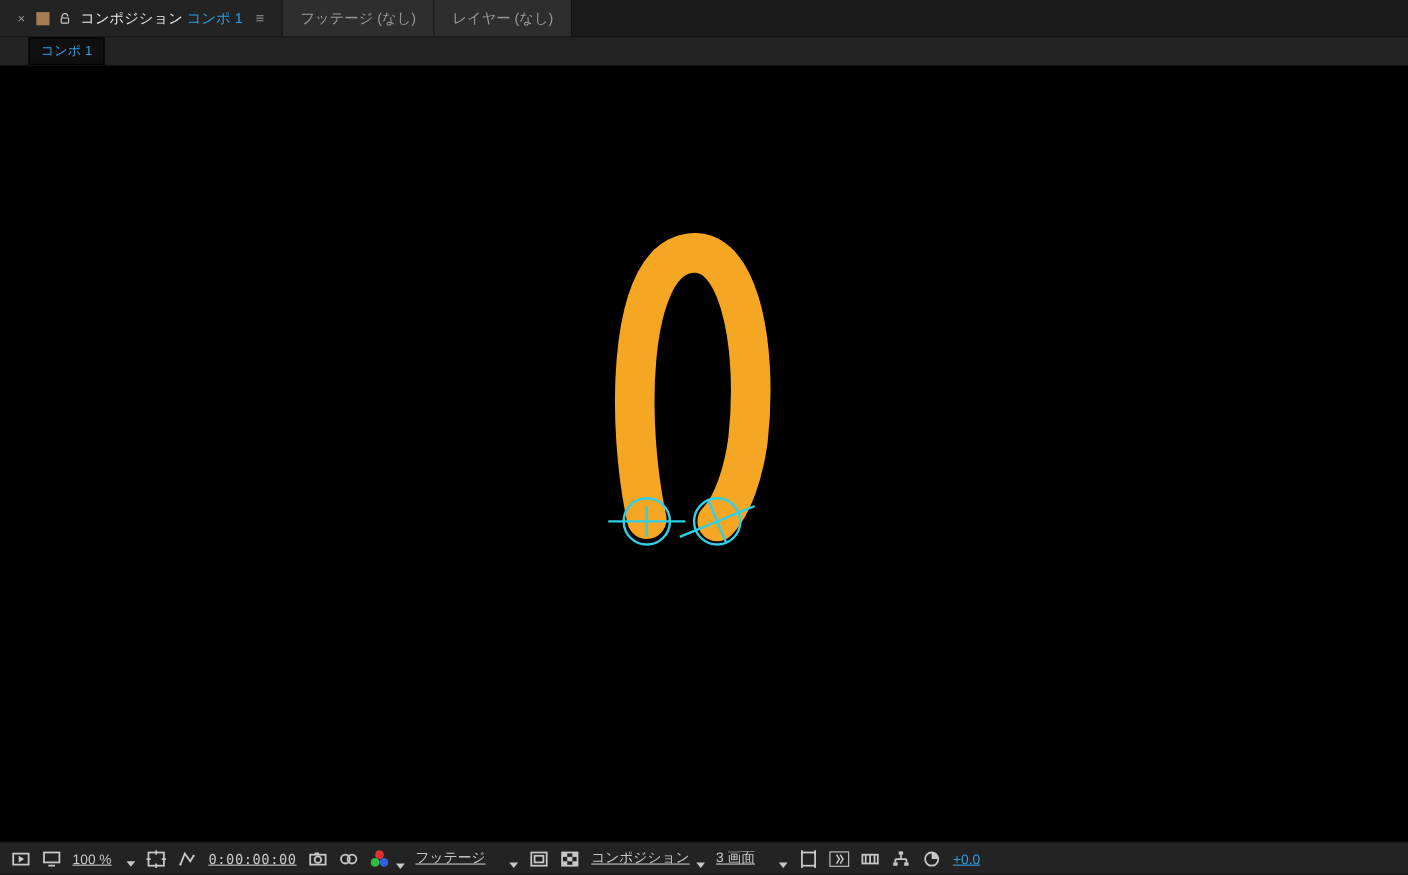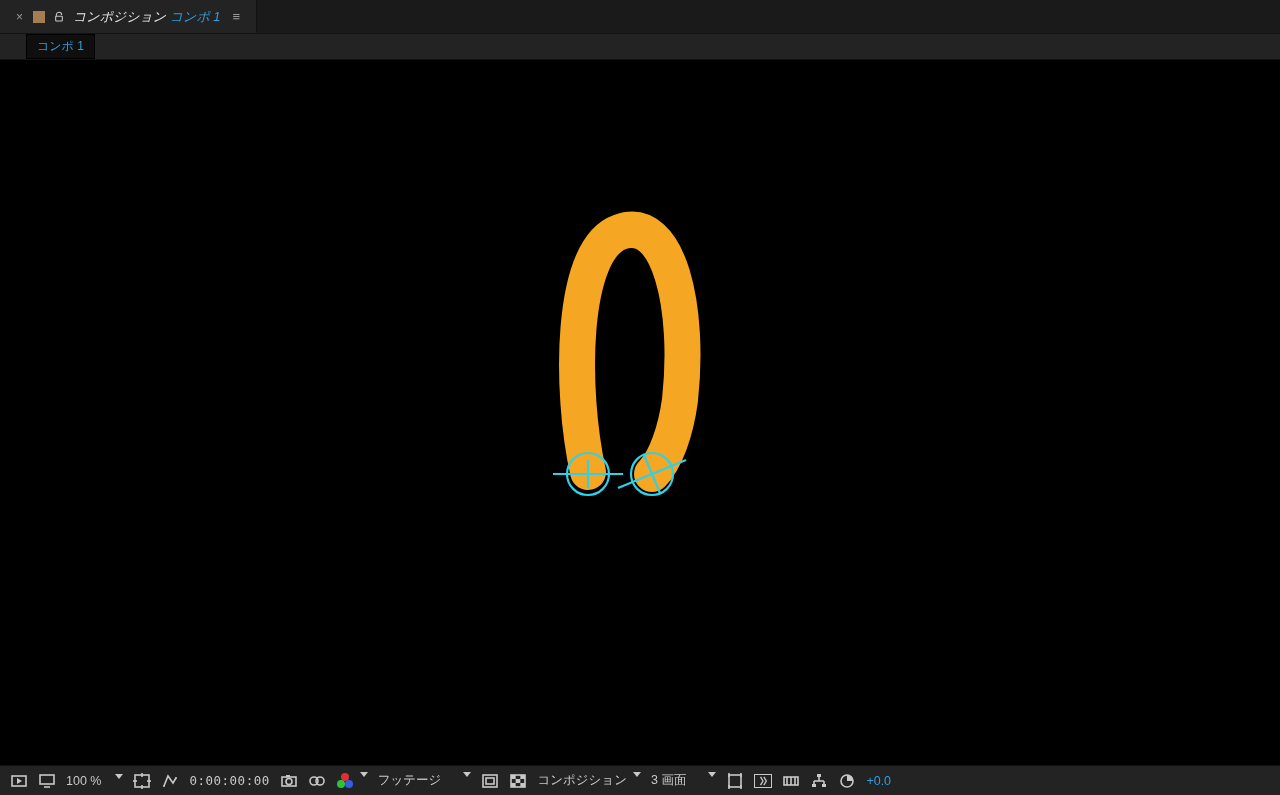--- a/index.html
+++ b/index.html
@@ -66,21 +66,21 @@
   }
   .tab .swatch {
     width: 12px; height: 12px;
     background: #a67c52;
     display: inline-block;
   }
   .tab .lock {
     font-size: 12px;
     color: var(--text-dim);
   }
-  .tab .label { white-space: nowrap; font-style: italic; }
+  .tab .label { white-space: nowrap; }
   .tab .label .blue { color: var(--accent-blue); }
   .tab .menu-icon {
     font-size: 13px;
     color: var(--text-dim);
     margin-left: 4px;
   }
 
   
   .breadcrumb-row {
     height: 26px;
@@ -125,23 +125,24 @@
     align-items: center;
     gap: 10px;
     padding: 0 10px;
     border-top: 1px solid var(--divider);
     font-size: 12.5px;
     color: var(--text-normal);
     white-space: nowrap;
   }
   .bottombar .ctrl {
     display: flex;
-    align-items: flex-start;
+    align-items: flex-end;
     gap: 6px;
     cursor: pointer;
+    text-decoration: underline;
   }
   .bottombar .sep { width: 2px; }
   .icon-svg { width: 18px; height: 18px; display:block; }
   .icon-svg * { stroke: var(--text-normal); stroke-width: 1.6; fill: none; }
   .icon-svg .fill { fill: var(--text-normal); stroke:none; }
   .caret {
     width:0; height:0;
     border-left:4px solid transparent;
     border-right:4px solid transparent;
     border-top:5px solid var(--text-normal);
@@ -179,20 +180,26 @@
           <path d="M5 8 V6 a4 4 0 0 1 8 0"></path>
           <rect x="4" y="8" width="10" height="7" rx="1"></rect>
         </svg>
       </span>
       <span class="label">
         <span>コンポジション</span>
         <span class="blue">コンポ 1</span>
       </span>
       <span class="menu-icon">≡</span>
     </div>
+    <div class="tab">
+      <span class="label">フッテージ (なし)</span>
+    </div>
+    <div class="tab">
+      <span class="label">レイヤー (なし)</span>
+    </div>
   </div>
 
   <div class="breadcrumb-row">
     <div class="crumb">コンポ 1</div>
   </div>
 
   <div class="viewport">
     <svg class="canvas" viewBox="0 0 1280 705">
 
       <path class="shape-path" d="M 588 412

